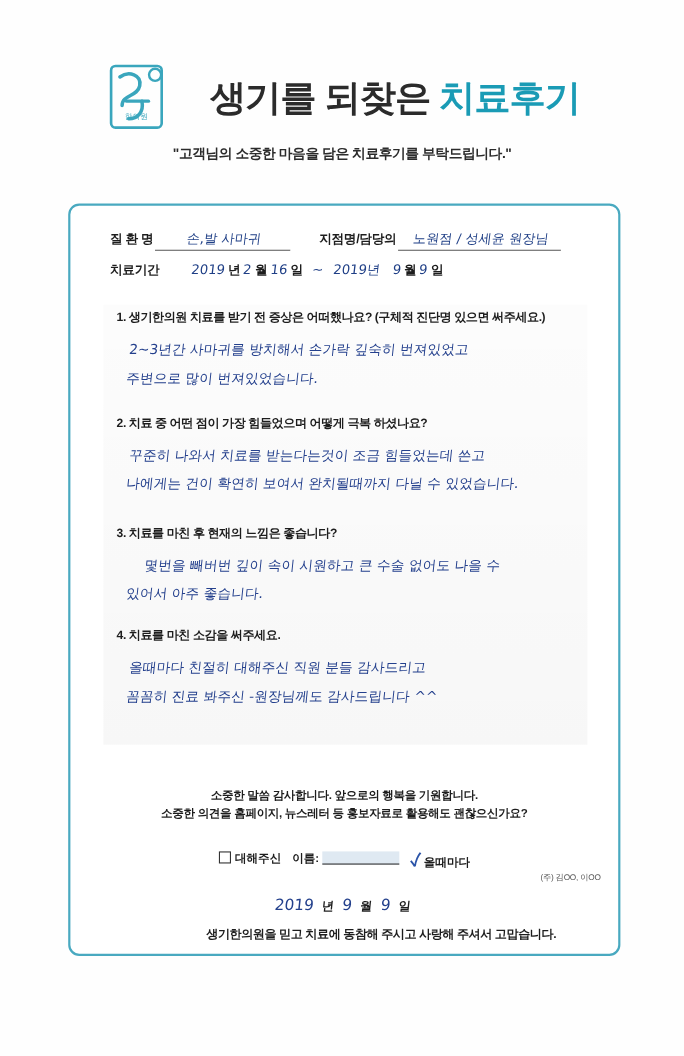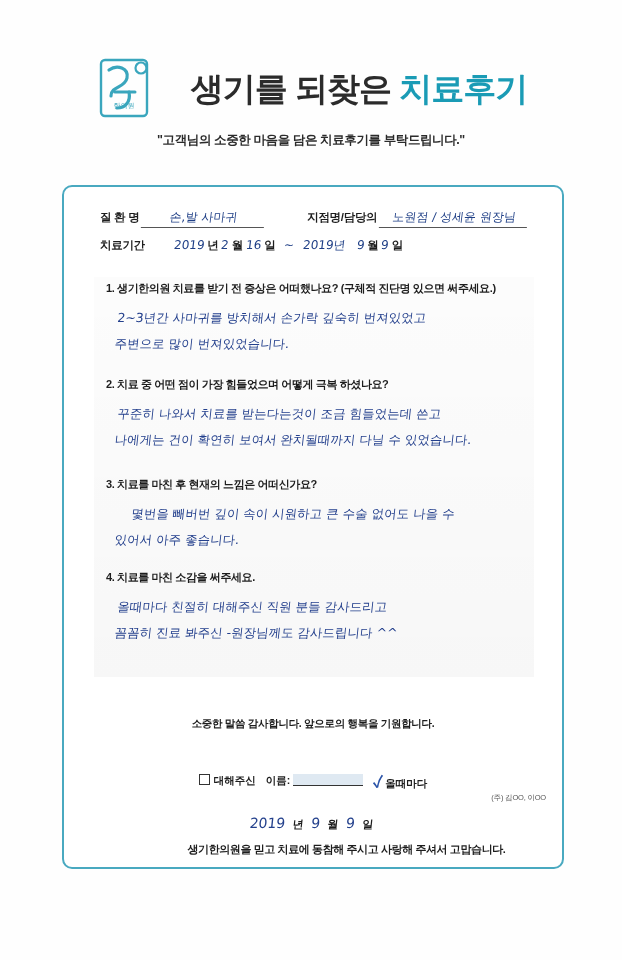--- a/index.html
+++ b/index.html
@@ -262,21 +262,21 @@
     <div class="subtitle">"고객님의 소중한 마음을 담은 치료후기를 부탁드립니다."</div>
   </div>
 
   <div class="card">
 
     <div class="writing-area"></div>
 
     <div class="field-row r1">
       <span class="lbl">질 환 명</span>
       <span class="hand ul" style="width:115px">손,발 사마귀</span>
-      <span class="lbl" style="margin-left:39px">지점명/담당의</span>
+      <span class="lbl" style="margin-left:22px">지점명/담당의</span>
       <span class="hand ul" style="width:140px">노원점 / 성세윤 원장님</span>
     </div>
 
     <div class="field-row r2">
       <span class="lbl">치료기간</span>
       <span class="hand" style="margin-left:26px">2019</span>
       <span class="lbl">년</span>
       <span class="hand">2</span>
       <span class="lbl">월</span>
       <span class="hand">16</span>
@@ -302,38 +302,39 @@
       <span>2.</span>
       <span>치료 중 어떤 점이 가장 힘들었으며 어떻게 극복 하셨나요?</span>
     </div>
     <div class="ans a2">
       <span class="line">꾸준히 나와서 치료를 받는다는것이 조금 힘들었는데 쓴고</span>
       <span class="line">나에게는 건이 확연히 보여서 완치될때까지 다닐 수 있었습니다.</span>
     </div>
 
     <div class="q q3">
       <span>3.</span>
-      <span>치료를 마친 후 현재의 느낌은 어떠신가요?</span>
+      <span>치료를 마친 후 현재의 느낌은 좋습니다?</span>
     </div>
     <div class="ans a3">
       <span class="line indent">몇번을 빼버번 깊이 속이 시원하고 큰 수술 없어도 나을 수</span>
       <span class="line">있어서 아주 좋습니다.</span>
     </div>
 
     <div class="q q4">
       <span>4.</span>
       <span>치료를 마친 소감을 써주세요.</span>
     </div>
     <div class="ans a4">
       <span class="line">올때마다 친절히 대해주신 직원   분들 감사드리고</span>
       <span class="line">꼼꼼히 진료 봐주신 -원장님께도    감사드립니다 ^^</span>
     </div>
 
     <div class="footer">
       <div>소중한 말씀 감사합니다. 앞으로의 행복을 기원합니다.</div>
+      <div>소중한 의견을 홈페이지, 뉴스레터 등 홍보자료로 활용해도 괜찮으신가요?</div>
     </div>
 
     <div class="consent">
       <span>
         <span class="cbox"></span><span>대해주신</span>
       </span>
       <span>
         <span>이름:</span>
         <span class="name-line"></span>
       </span>

